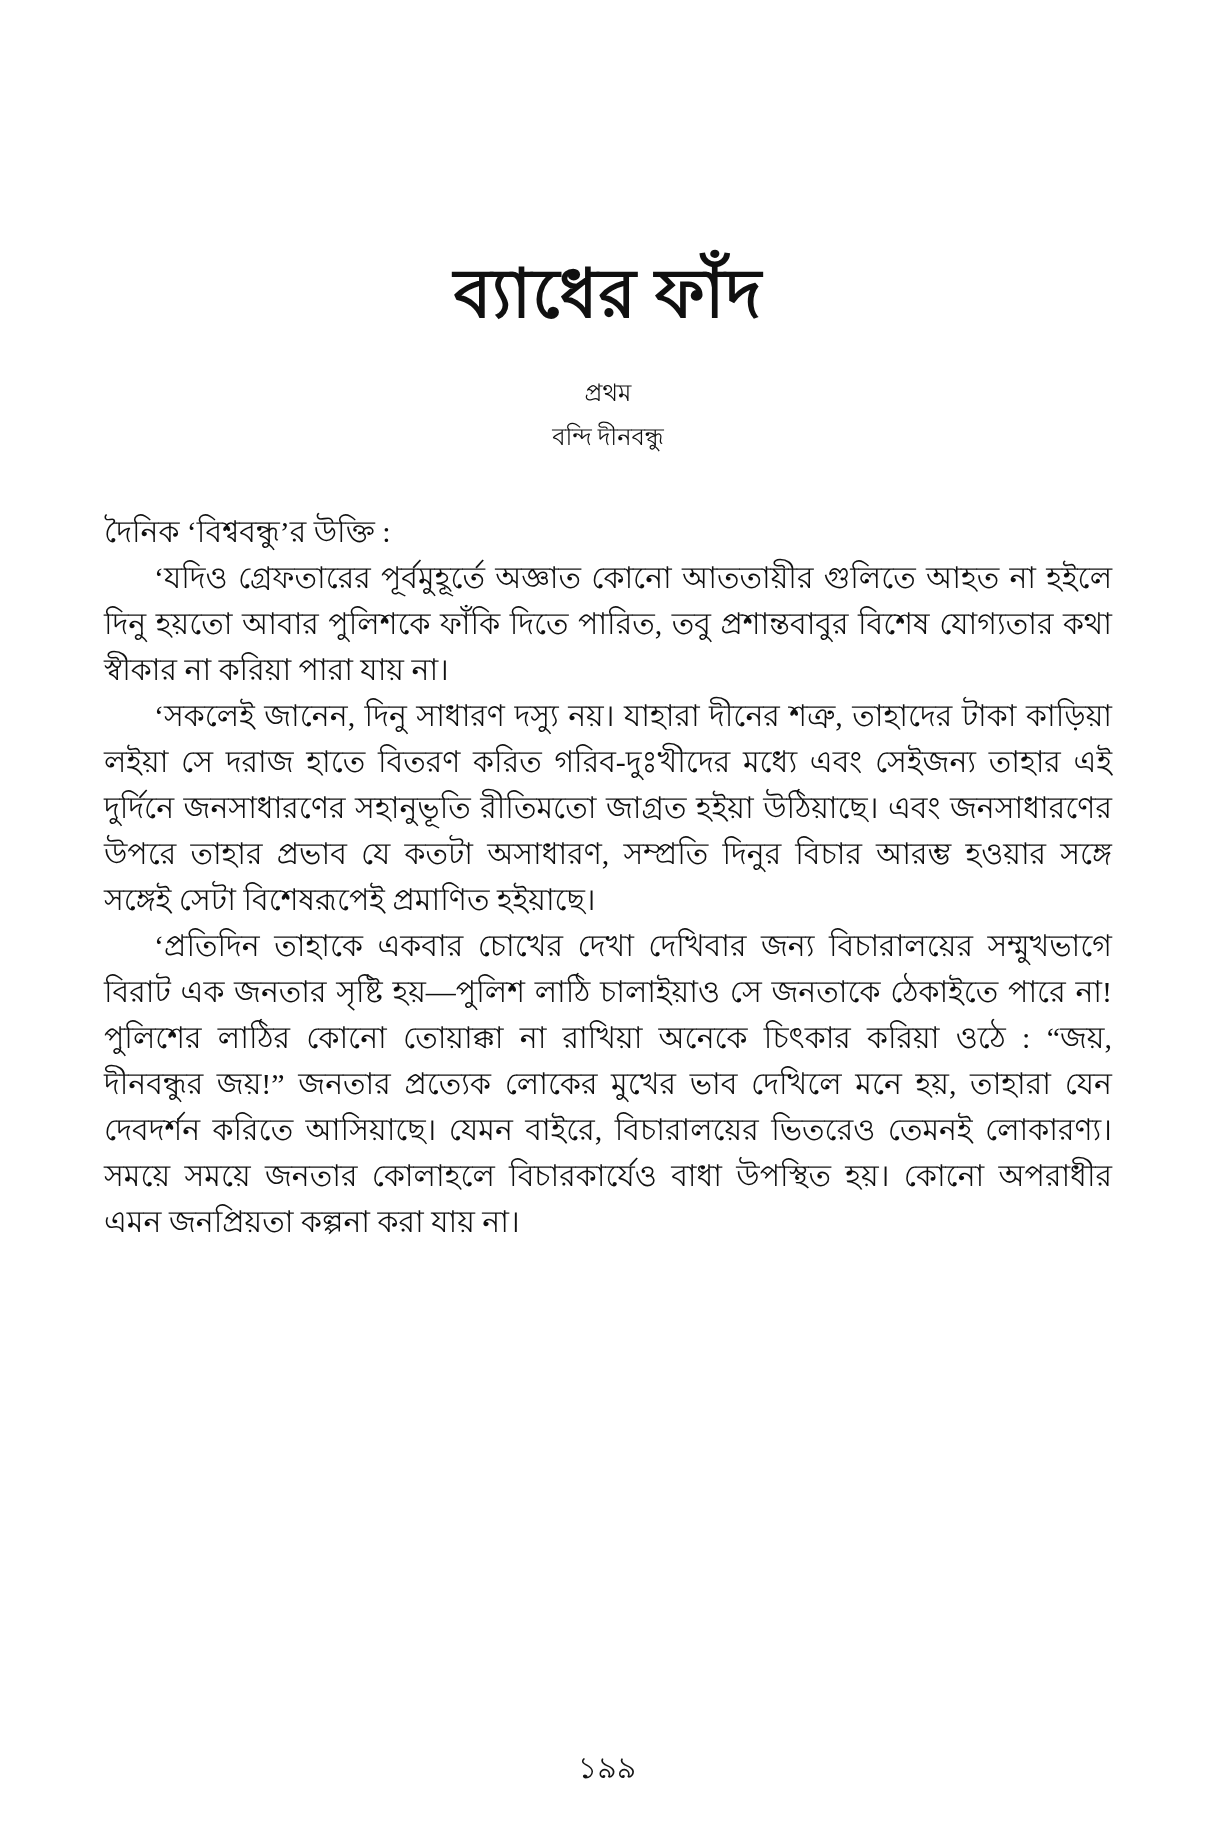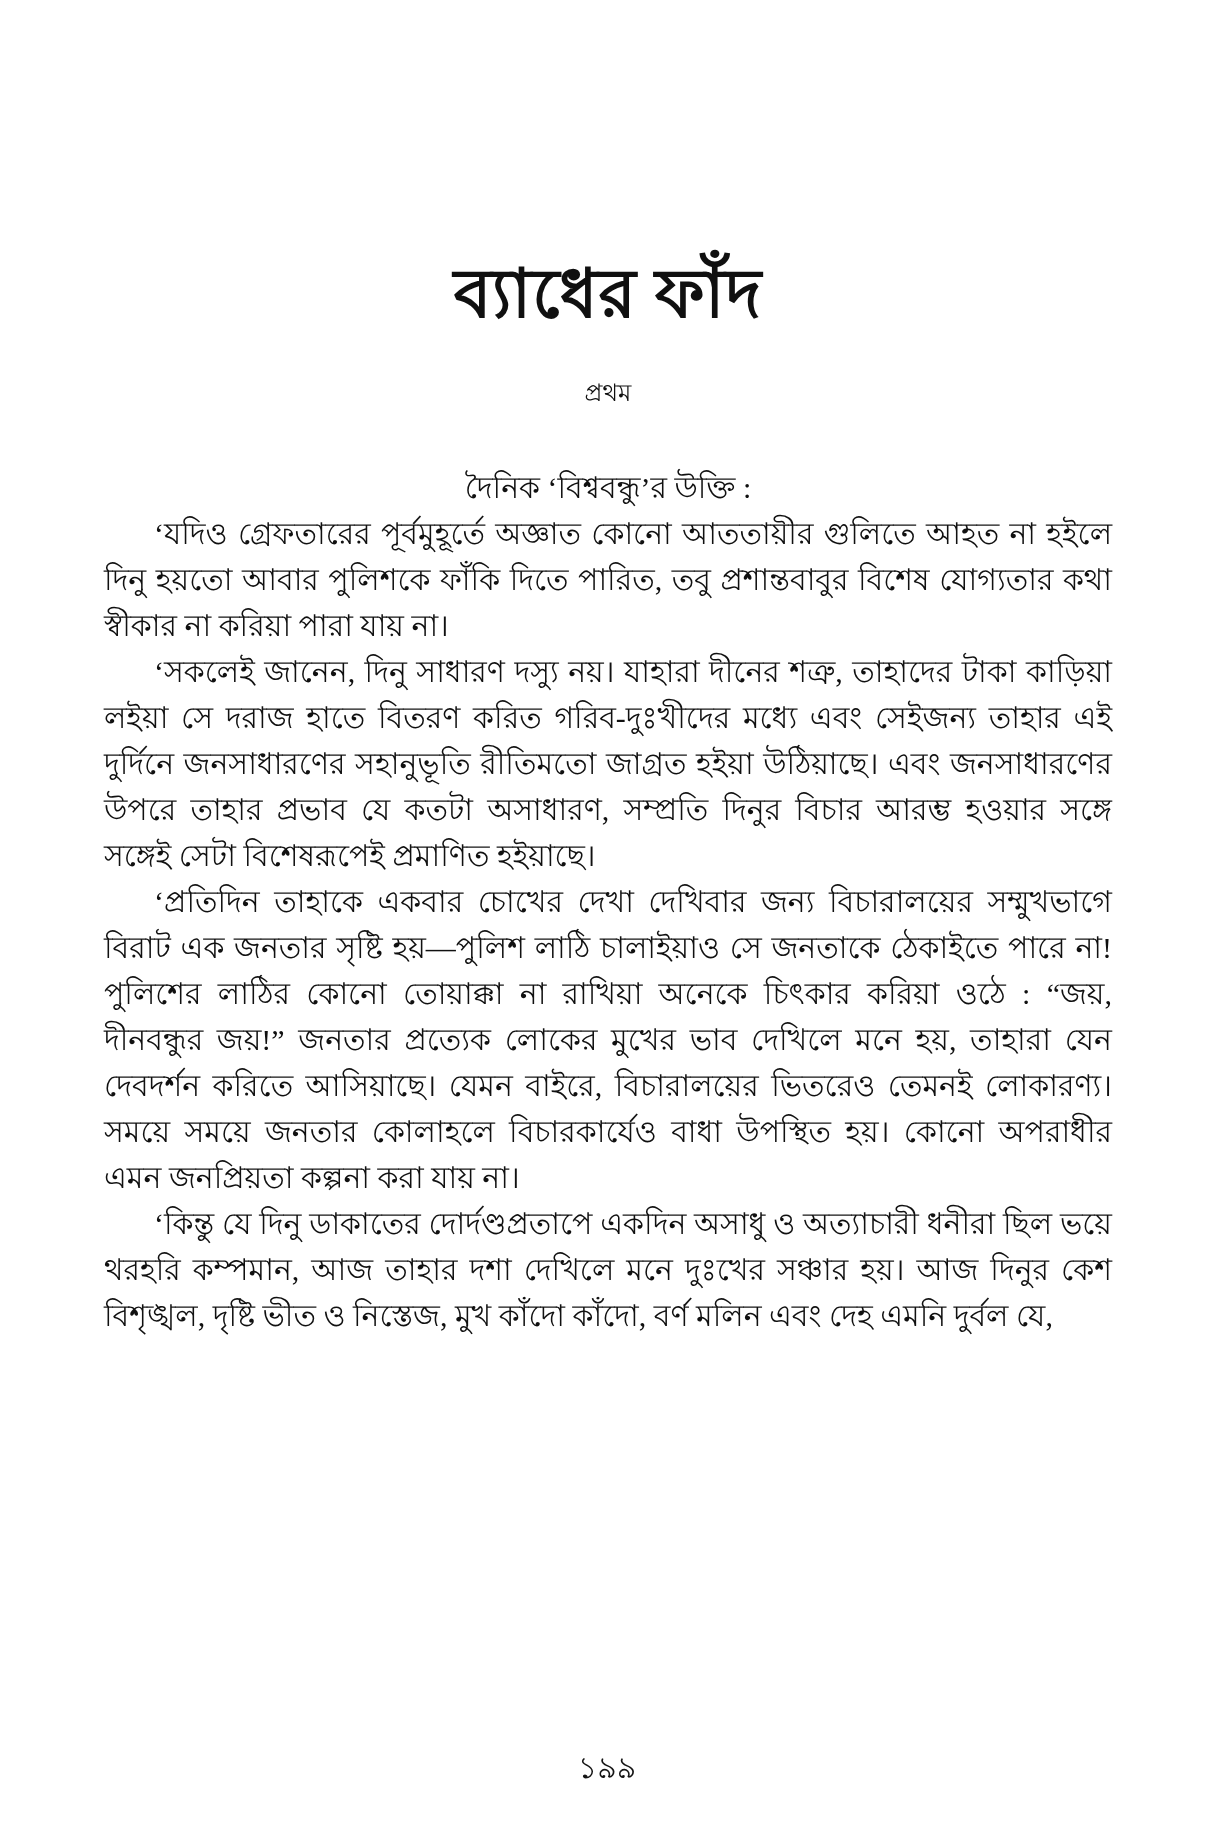--- a/index.html
+++ b/index.html
@@ -42,46 +42,46 @@
     line-height: 46px;
     text-align: justify;
     text-justify: inter-word;
   }
   .body-text p {
     margin: 0;
     text-indent: 50px;
   }
   .body-text p.no-indent {
     text-indent: 0;
-    text-align: center;
+    text-align: left;
   }
   .page-number {
     position: absolute;
     left: 0;
     right: 0;
     top: 1744px;
     text-align: center;
     font-size: 30px;
     color: #141414;
   }
 </style>
 </head>
 <body>
 
 <div class="page">
 
   <h1 class="chapter-heading">ব্যাধের ফাঁদ</h1>
 
   <div class="sub-block">
     <div class="sub-line">প্রথম</div>
+    <div class="sub-line">বন্দি দীনবন্ধু</div>
   </div>
 
   <div class="body-text">
     <p class="no-indent">দৈনিক ‘বিশ্ববন্ধু’র উক্তি :</p>
     <p>‘যদিও গ্রেফতারের পূর্বমুহূর্তে অজ্ঞাত কোনো আততায়ীর গুলিতে আহত না হইলে দিনু হয়তো আবার পুলিশকে ফাঁকি দিতে পারিত, তবু প্রশান্তবাবুর বিশেষ যোগ্যতার কথা স্বীকার না করিয়া পারা যায় না।</p>
     <p>‘সকলেই জানেন, দিনু সাধারণ দস্যু নয়। যাহারা দীনের শত্রু, তাহাদের টাকা কাড়িয়া লইয়া সে দরাজ হাতে বিতরণ করিত গরিব-দুঃখীদের মধ্যে এবং সেইজন্য তাহার এই দুর্দিনে জনসাধারণের সহানুভূতি রীতিমতো জাগ্রত হইয়া উঠিয়াছে। এবং জনসাধারণের উপরে তাহার প্রভাব যে কতটা অসাধারণ, সম্প্রতি দিনুর বিচার আরম্ভ হওয়ার সঙ্গে সঙ্গেই সেটা বিশেষরূপেই প্রমাণিত হইয়াছে।</p>
     <p>‘প্রতিদিন তাহাকে একবার চোখের দেখা দেখিবার জন্য বিচারালয়ের সম্মুখভাগে বিরাট এক জনতার সৃষ্টি হয়—পুলিশ লাঠি চালাইয়াও সে জনতাকে ঠেকাইতে পারে না! পুলিশের লাঠির কোনো তোয়াক্কা না রাখিয়া অনেকে চিৎকার করিয়া ওঠে : “জয়, দীনবন্ধুর জয়!” জনতার প্রত্যেক লোকের মুখের ভাব দেখিলে মনে হয়, তাহারা যেন দেবদর্শন করিতে আসিয়াছে। যেমন বাইরে, বিচারালয়ের ভিতরেও তেমনই লোকারণ্য। সময়ে সময়ে জনতার কোলাহলে বিচারকার্যেও বাধা উপস্থিত হয়। কোনো অপরাধীর এমন জনপ্রিয়তা কল্পনা করা যায় না।</p>
-    <p>‘কিন্তু যে দিনু ডাকাতের দোর্দণ্ডপ্রতাপে একদিন অসাধু ও অত্যাচারী ধনীরা ছিল ভয়ে থরহরি কম্পমান, আজ তাহার দশা দেখিলে মনে দুঃখের সঞ্চার হয়। আজ দিনুর কেশ বিশৃঙ্খল, দৃষ্টি ভীত ও নিস্তেজ, মুখ কাঁদো কাঁদো, বর্ণ মলিন এবং দেহ এমনি দুর্বল যে,</p>
   </div>
 
   <div class="page-number">১৯৯</div>
 
 </div>
 
 </body></html>

